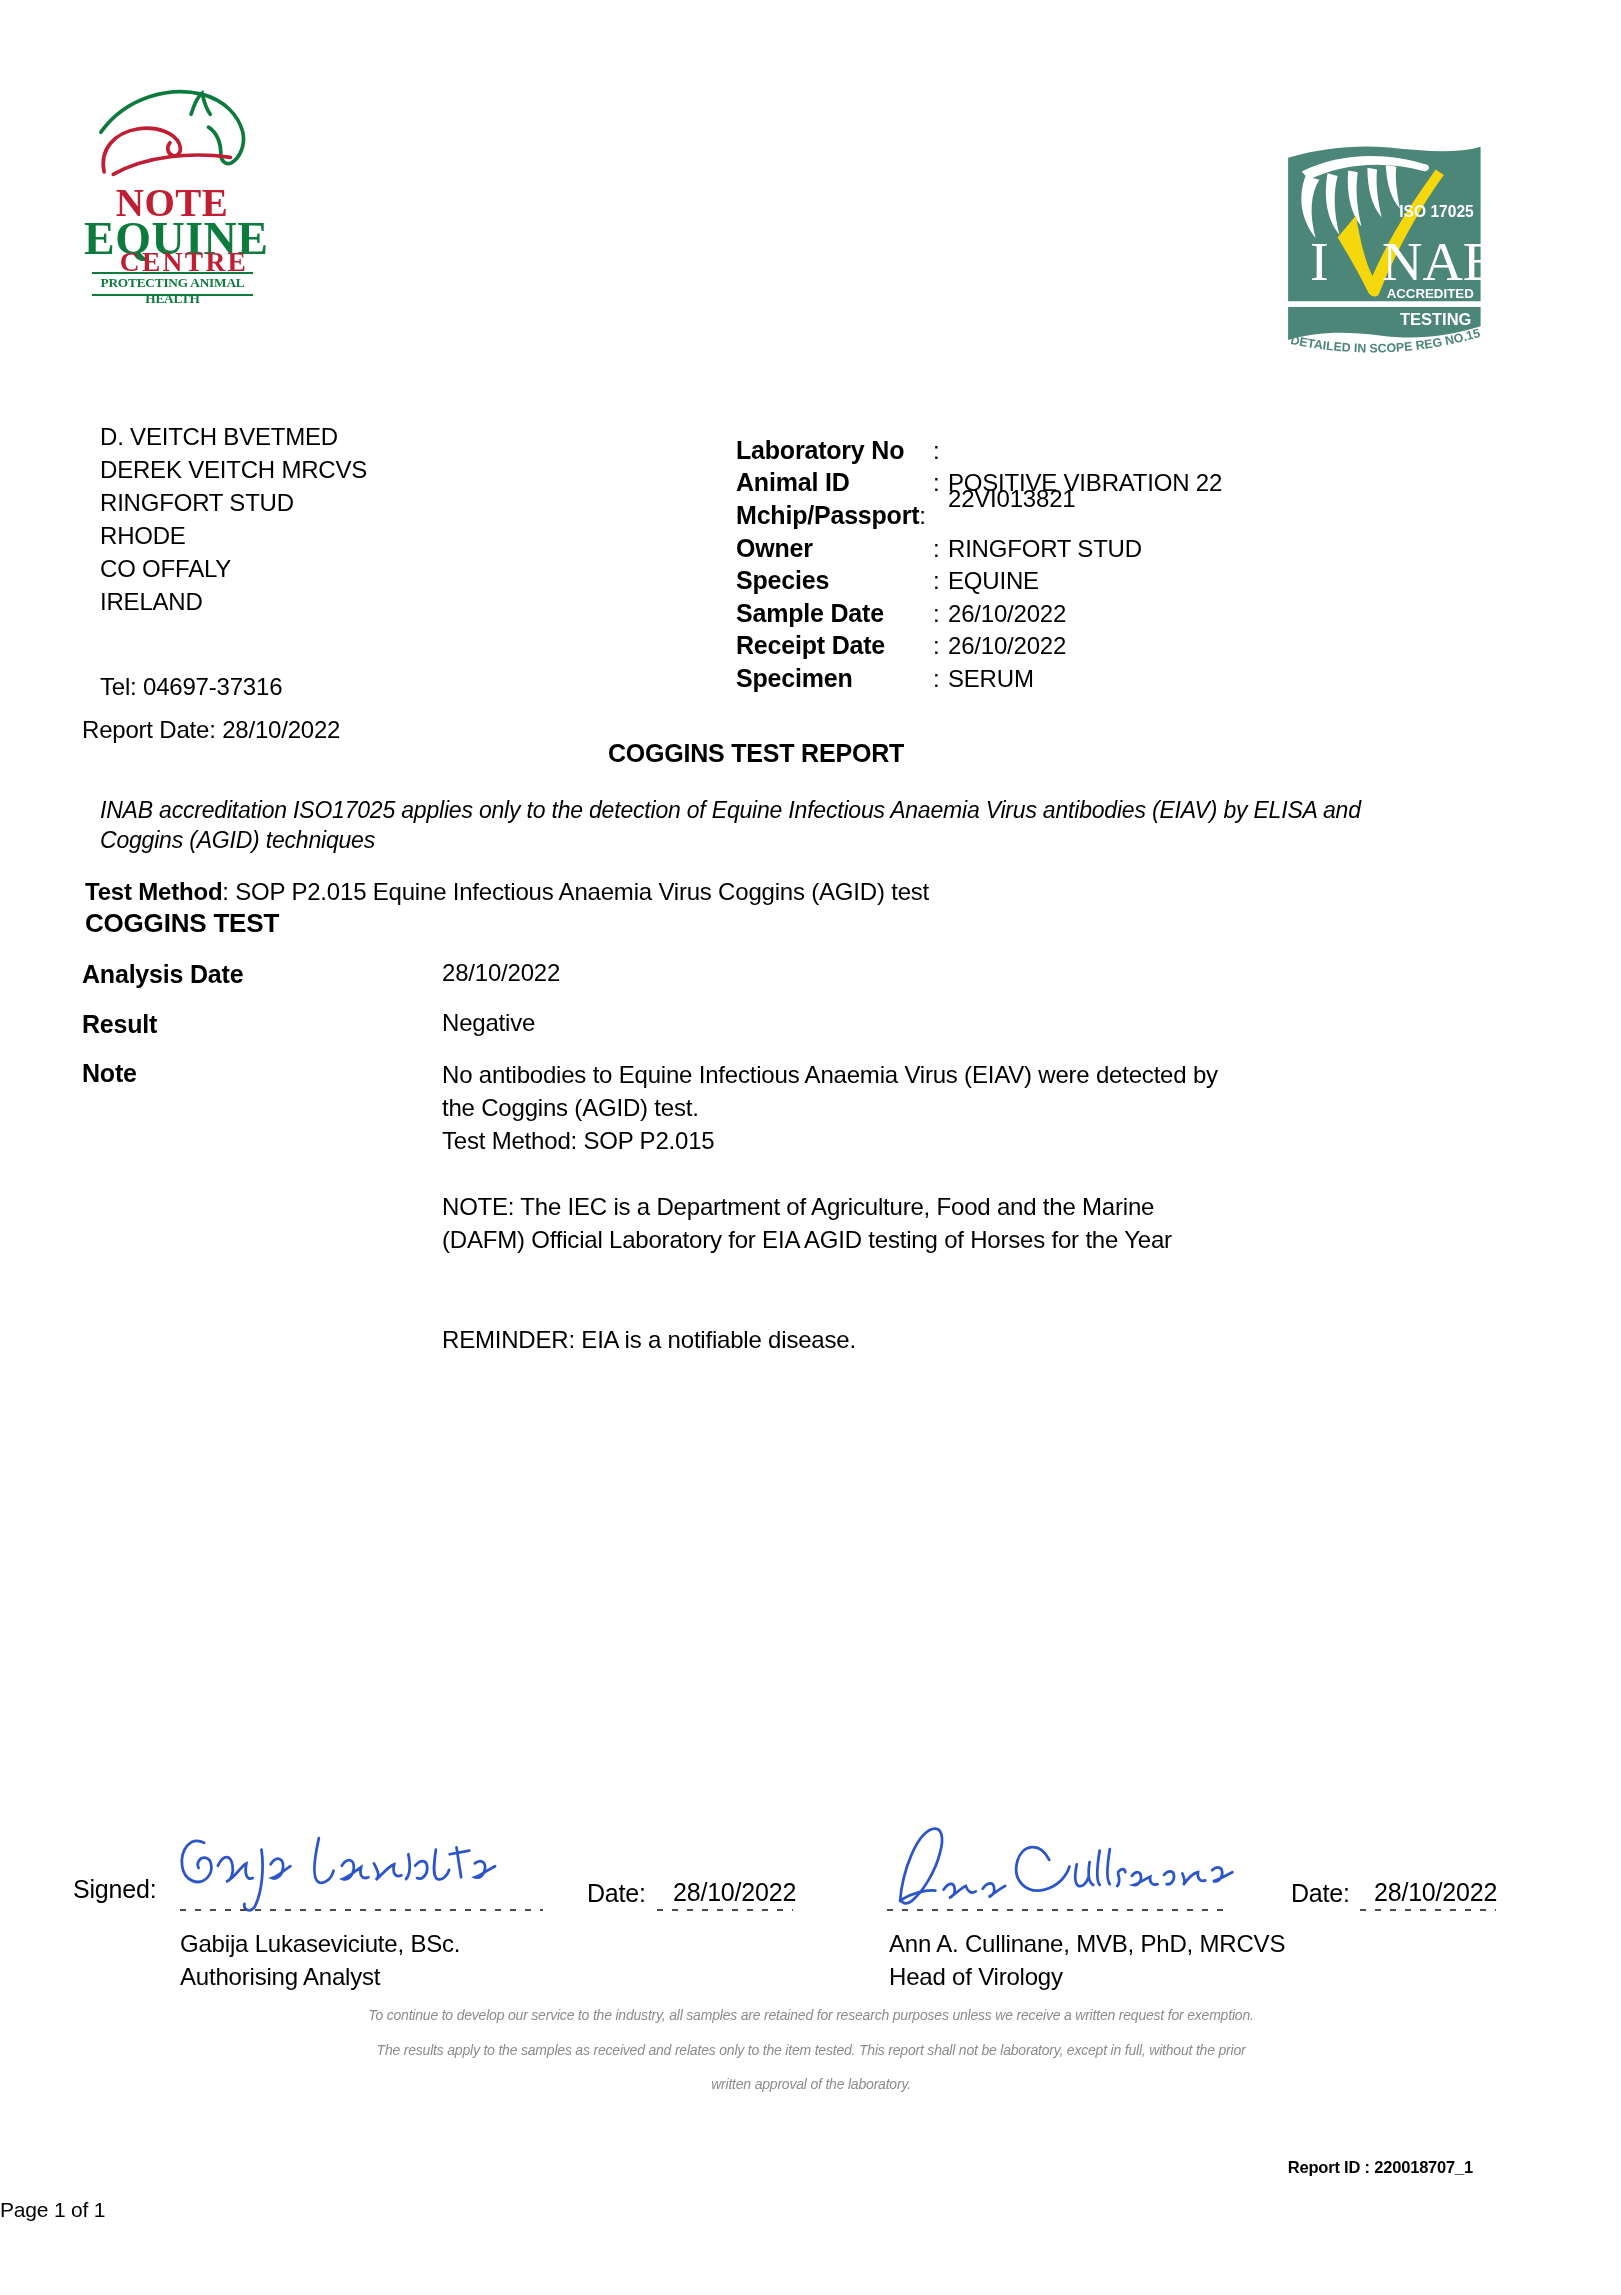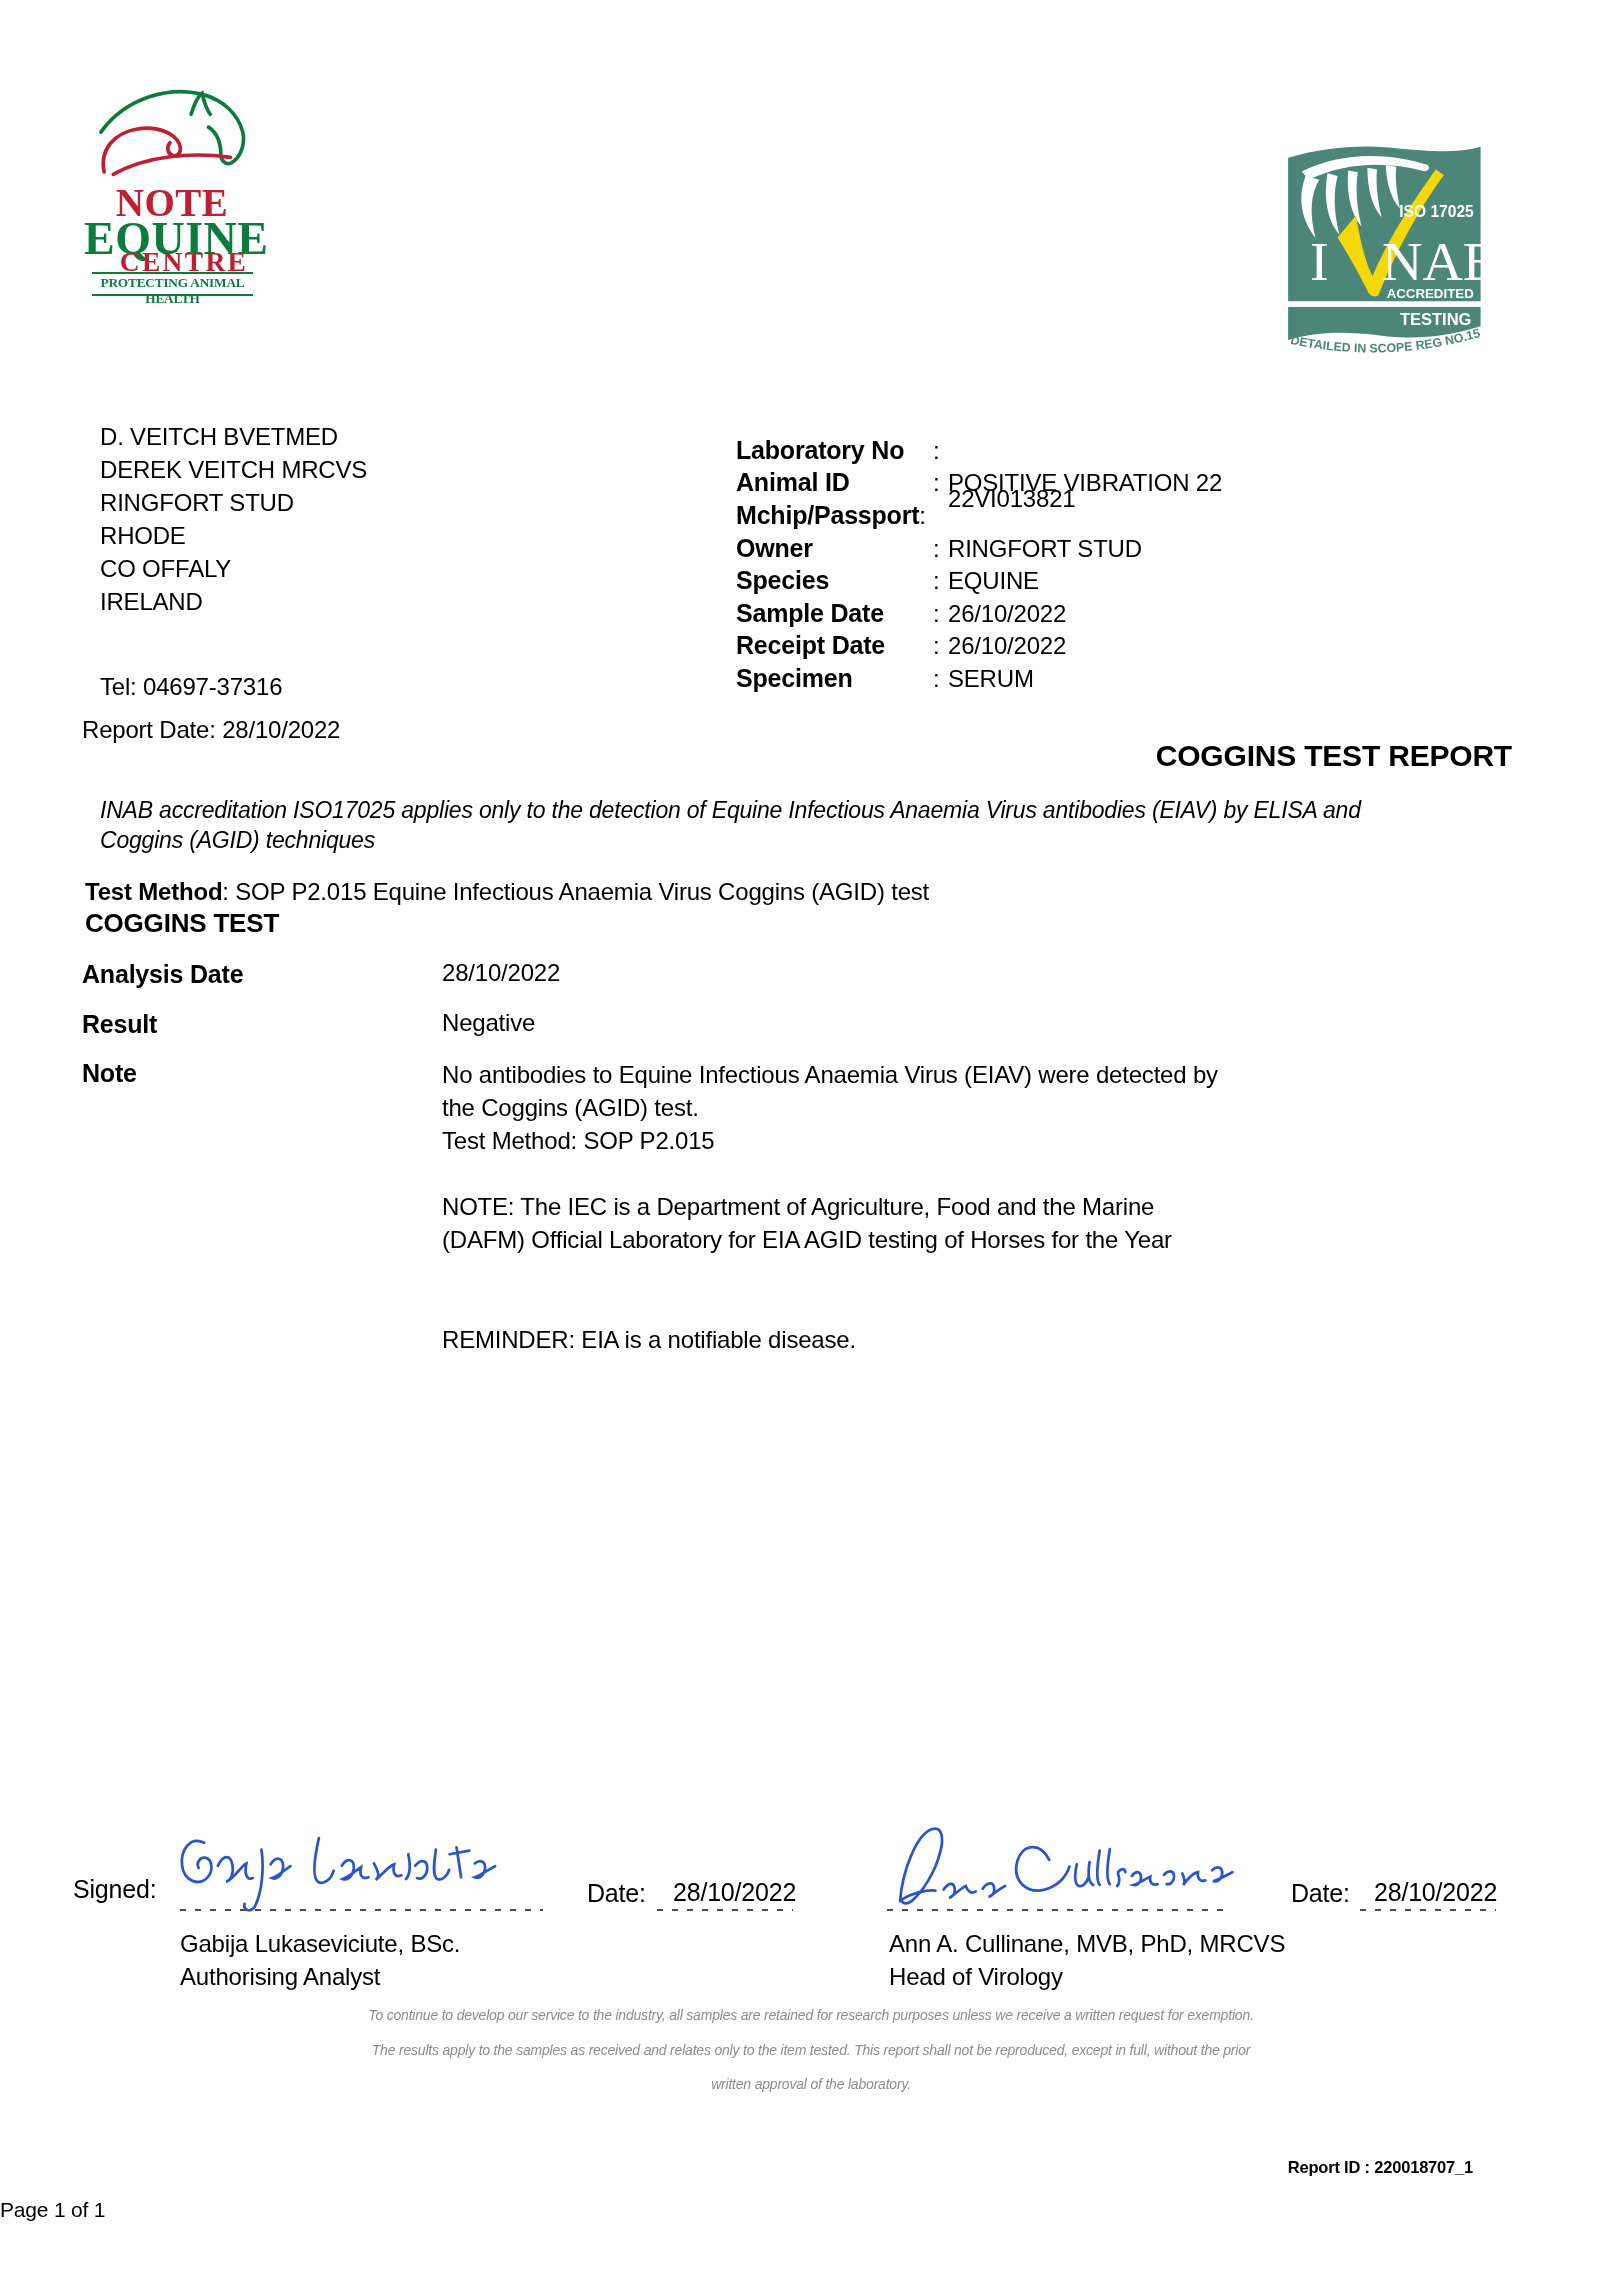--- a/index.html
+++ b/index.html
@@ -107,21 +107,21 @@
 
     <div class="abs" style="left:736px;top:629px;"><span class="label">Receipt Date</span><span class="addr"></span></div>
     <div class="abs addr" style="left:933px;top:629px;">:</div>
     <div class="abs addr" style="left:948px;top:629px;">26/10/2022</div>
 
     <div class="abs" style="left:736px;top:662px;"><span class="label">Specimen</span><span class="addr"></span></div>
     <div class="abs addr" style="left:933px;top:662px;">:</div>
     <div class="abs addr" style="left:948px;top:662px;">SERUM</div>
   </div>
 
-  <div class="abs b" style="left:0;top:739px;width:1512px;text-align:right;font-size:30px;">COGGINS TEST REPORT</div>
+  <div class="abs b" style="left:0;top:739px;width:1512px;text-align:center;font-size:25px;">COGGINS TEST REPORT</div>
 
   <div class="abs it" style="left:100px;top:797px;font-size:23px;">INAB accreditation ISO17025 applies only to the detection of Equine Infectious Anaemia Virus antibodies (EIAV) by ELISA and</div>
   <div class="abs it" style="left:100px;top:827px;font-size:23px;">Coggins (AGID) techniques</div>
 
   <div class="abs" style="left:85px;top:878px;font-size:24px;">
     <span class="b">Test Method</span><span>: SOP P2.015 Equine Infectious Anaemia Virus Coggins (AGID) test</span>
   </div>
   <div class="abs b" style="left:85px;top:908px;font-size:26px;">COGGINS TEST</div>
 
   <div class="abs label" style="left:82px;top:960px;">Analysis Date</div>
@@ -184,19 +184,19 @@
     </g>
   </svg>
   <div class="abs dotted" style="left:887px;top:1909px;width:344px;"></div>
   <div class="abs" style="left:1291px;top:1879px;font-size:25px;">Date:</div>
   <div class="abs" style="left:1374px;top:1878px;font-size:25px;">28/10/2022</div>
   <div class="abs dotted" style="left:1360px;top:1909px;width:136px;"></div>
   <div class="abs" style="left:889px;top:1930px;font-size:24px;">Ann A. Cullinane, MVB, PhD, MRCVS</div>
   <div class="abs" style="left:889px;top:1963px;font-size:24px;">Head of Virology</div>
 
   <div class="abs footer-line" style="top:2007px;">To continue to develop our service to the industry, all samples are retained for research purposes unless we receive a written request for exemption.</div>
-  <div class="abs footer-line" style="top:2042px;">The results apply to the samples as received and relates only to the item tested. This report shall not be reproduced, except in full, without the prior</div>
+  <div class="abs footer-line" style="top:2042px;">The results apply to the samples as received and relates only to the item tested. This report shall not be laboratory, except in full, without the prior</div>
   <div class="abs footer-line" style="top:2076px;">written approval of the laboratory.</div>
   <div class="abs" style="left:0;top:2154px;width:1622px;text-align:left;font-size:21px;margin-top:44px;">Page 1 of 1</div>
   <div class="abs" style="right:149px;top:2158px;font-size:16.5px;font-weight:bold;">Report ID : 220018707_1</div>
 
 </div>
 
 
 </body></html>

